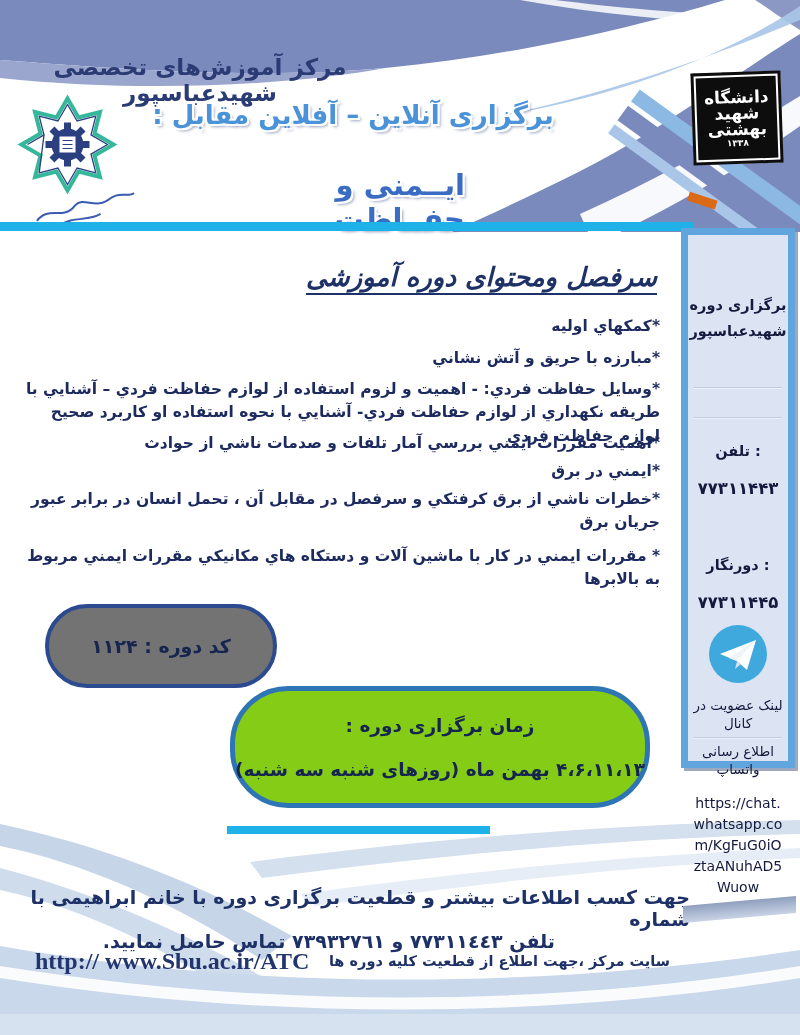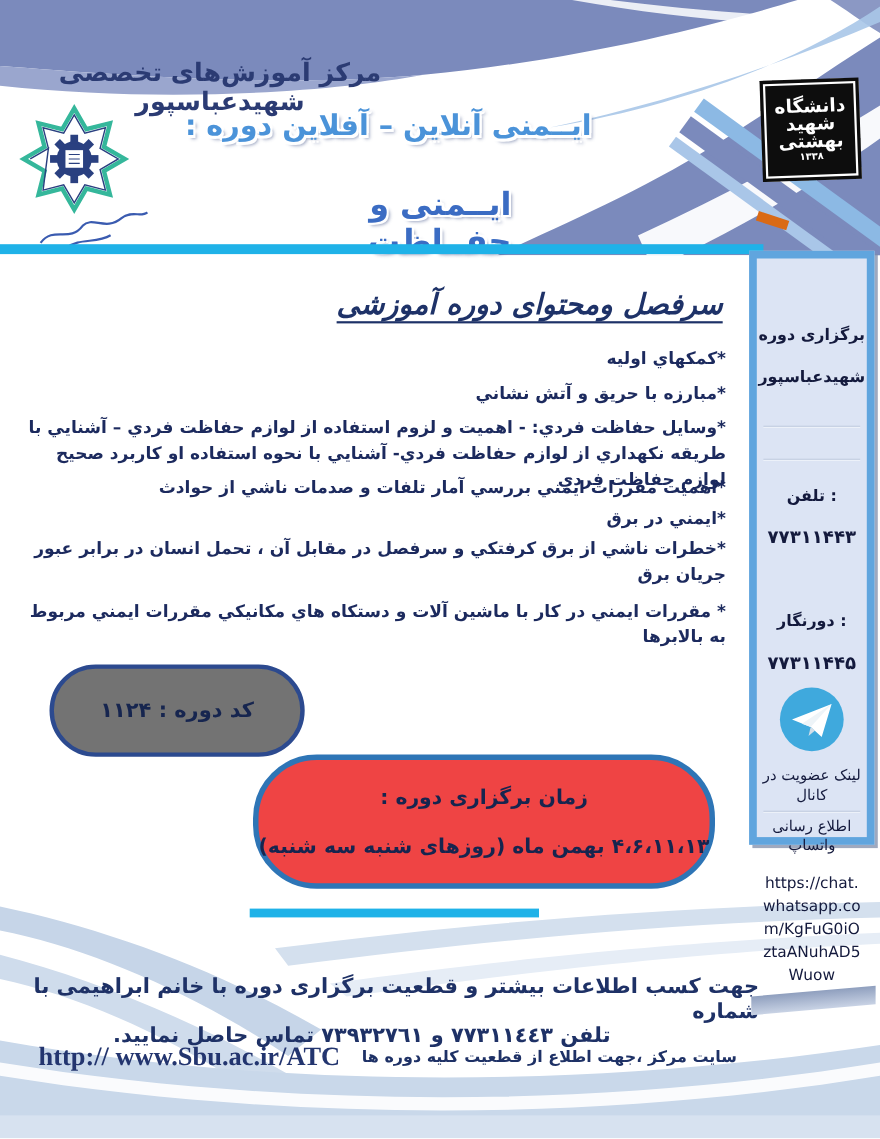--- a/index.html
+++ b/index.html
@@ -40,21 +40,21 @@
   
   .section-title{right:143px;top:262px;font-weight:bold;font-style:italic;font-size:26px;
                  color:#1e3268;text-decoration:underline;text-underline-offset:7px;
                  text-decoration-thickness:2px;}
   .topic{right:140px;width:645px;text-align:right;font-weight:bold;font-size:15.5px;
          color:#1c2a5e;line-height:1.5;}
   .badge1{left:45px;top:604px;width:232px;height:84px;border:4px solid #2c4a8f;border-radius:44px;
           background:#737373;box-sizing:border-box;display:flex;align-items:center;justify-content:center;
           font-weight:bold;font-size:19px;color:#16254f;}
   .badge2{left:230px;top:686px;width:420px;height:122px;border:5px solid #2e75b6;border-radius:58px;
-          background:#ef4444;box-sizing:border-box;display:flex;flex-direction:column;align-items:center;
+          background:#84cc16;box-sizing:border-box;display:flex;flex-direction:column;align-items:center;
           justify-content:center;gap:23px;font-weight:bold;font-size:18.5px;color:#16254f;}
   .cyan-bar2{left:227px;top:826px;width:263px;height:8px;background:#1fb2e8;}
   
   .contact1{right:110px;top:886px;font-weight:bold;font-size:19px;color:#1e3166;}
   .contact2{right:245px;top:930px;font-weight:bold;font-size:19px;color:#1e3166;}
   .website{left:35px;top:948px;font-family:"Liberation Serif", serif;font-weight:bold;font-size:24px;
            color:#23356f;}
   .site-note{right:130px;top:953px;font-weight:bold;font-size:14.5px;color:#1e3166;}
 </style>
 </head>
@@ -110,21 +110,21 @@
   </svg>
 
   <div class="abs sbu-logo">
     <span class="w">دانشگاه</span>
     <span class="w">شهید</span>
     <span class="w">بهشتی</span>
     <span class="y">۱۳۳۸</span>
   </div>
 
   <div class="abs rtl org-name">مرکز آموزش‌های تخصصی شهیدعباسپور</div>
-  <div class="abs rtl mode-line">ایــمنی آنلاین – آفلاین دوره :</div>
+  <div class="abs rtl mode-line">برگزاری آنلاین – آفلاین مقابل :</div>
   <div class="abs rtl course-title">ایــمنی و حفــاظت</div>
   <div class="abs cyan-stripe"></div>
 
   <div class="abs rtl section-title">سرفصل ومحتوای دوره آموزشی</div>
   <div class="abs rtl topic" style="top:315px">*کمکهاي اوليه</div>
   <div class="abs rtl topic" style="top:347px">*مبارزه با حريق و آتش نشاني</div>
   <div class="abs rtl topic" style="top:378px">*وسايل حفاظت فردي: - اهميت و لزوم استفاده از لوازم حفاظت فردي – آشنايي با طريقه نكهداري از لوازم حفاظت فردي- آشنايي با نحوه استفاده او كاربرد صحيح لوازم حفاظت فردي</div>
   <div class="abs rtl topic" style="top:432px">*اهميت مقررات ايمني بررسي آمار تلفات و صدمات ناشي از حوادث</div>
   <div class="abs rtl topic" style="top:460px">*ايمني در برق</div>
   <div class="abs rtl topic" style="top:488px">*خطرات ناشي از برق كرفتكي و سرفصل در مقابل آن ، تحمل انسان در برابر عبور جريان برق</div>
@@ -150,21 +150,21 @@
   </svg>
 
   <div class="abs rtl contact1">جهت کسب اطلاعات بیشتر و قطعیت برگزاری دوره با خانم ابراهیمی با شماره</div>
   <div class="abs rtl contact2">تلفن ٧٧٣١١٤٤٣ و ٧٣٩٣٢٧٦١ تماس حاصل نمایید.</div>
   <div class="abs website">http:// www.Sbu.ac.ir/ATC</div>
   <div class="abs rtl site-note">سایت مرکز ،جهت اطلاع از قطعیت کلیه دوره ها</div>
 
   <div class="abs shadow-skew"></div>
   <div class="abs sidebar">
     <div class="item sb-bold" style="top:62px">برگزاری دوره</div>
-    <div class="item sb-bold" style="top:100px">شهیدعباسپور</div>
+    <div class="item sb-bold" style="top:88px">شهیدعباسپور</div>
     <div class="divider" style="top:152px"></div>
     <div class="divider" style="top:182px"></div>
     <div class="item sb-bold" style="top:208px">تلفن :</div>
     <div class="item sb-num" style="top:244px">۷۷۳۱۱۴۴۳</div>
     <div class="item sb-bold" style="top:322px">دورنگار :</div>
     <div class="item sb-num" style="top:358px">۷۷۳۱۱۴۴۵</div>
     <svg class="item" style="top:388px;left:19px;width:62px;height:62px" viewBox="0 0 62 62">
       <circle cx="31" cy="31" r="29" fill="#3fa9dd"></circle>
       <polygon points="13,31 49,17 40,47 30,38" fill="#ffffff"></polygon>
       <polygon points="30,38 28,46 34,41" fill="#d4dfe9"></polygon>

